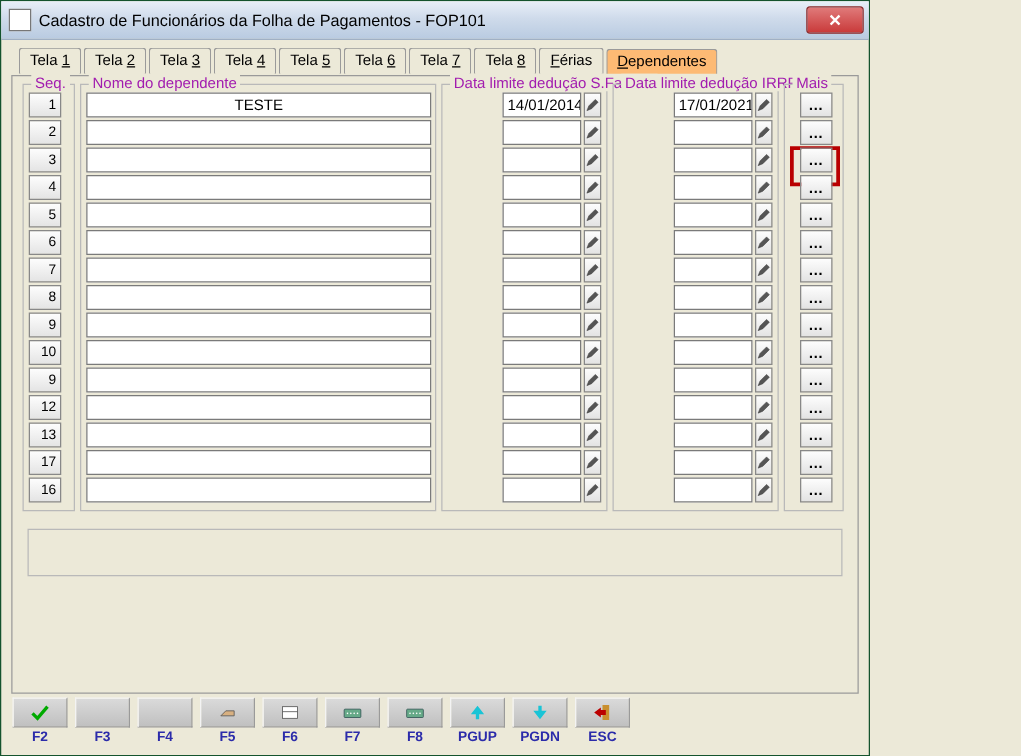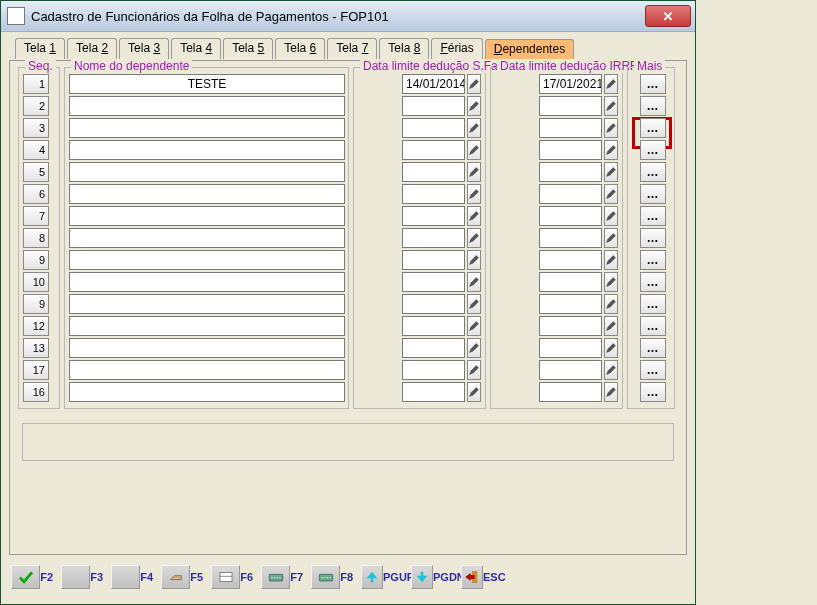--- a/index.html
+++ b/index.html
@@ -32,21 +32,21 @@
   .date-row{display:flex;gap:2px;margin-left:44px;}
   .date-row .fld{width:96px;text-align:right;}
   .pickbtn,.moreb{height:20px;background:linear-gradient(#fdfdfd,#e3e3e3);border:1px solid #888;box-sizing:border-box;display:flex;align-items:center;justify-content:center;cursor:pointer;}
   .pickbtn{width:22px;}
   .moreb{width:26px;}
   .pen{width:12px;height:12px;}
   .dots{font-weight:bold;letter-spacing:1px;}
   .footer-gap{height:8px;}
   .status-box{margin:6px 10px 0 10px;border:1px solid #b9b9b9;height:36px;}
   .toolbar{position:absolute;left:10px;bottom:8px;display:flex;gap:8px;}
-  .tbtn{width:42px;height:38px;display:flex;flex-direction:row;align-items:center;justify-content:space-between;}
+  .tbtn{width:42px;height:38px;display:flex;flex-direction:column;align-items:center;justify-content:space-between;}
   .tbtn .ico{width:42px;height:22px;background:linear-gradient(#dadada,#c0c0c0);border:1px solid #9a9a9a;border-top-color:#f3f3f3;border-left-color:#f3f3f3;display:flex;align-items:center;justify-content:center;}
   .tbtn .lbl{font-size:11px;color:#2b2baa;font-weight:bold;}
   .ico svg{width:20px;height:16px;}
   .more-hl{position:absolute;border:3px solid #b90000;width:34px;height:26px;right:14px;top:56px;pointer-events:none;}
   u{text-decoration:underline;}
 </style>
 </head>
 <body>
 
 <div class="window">

